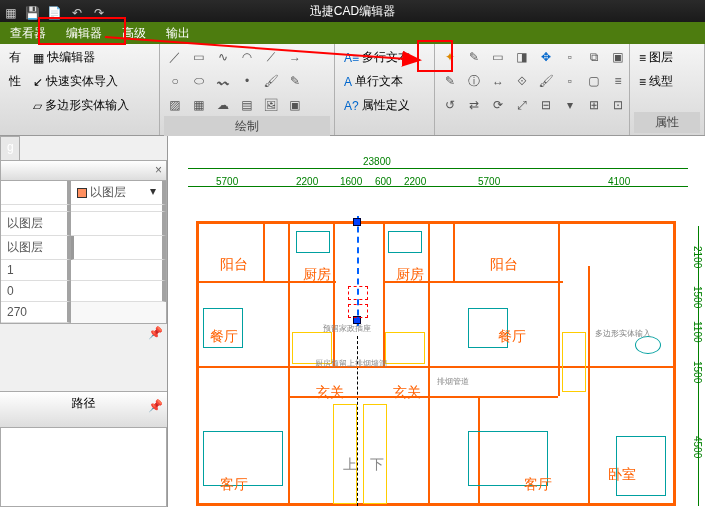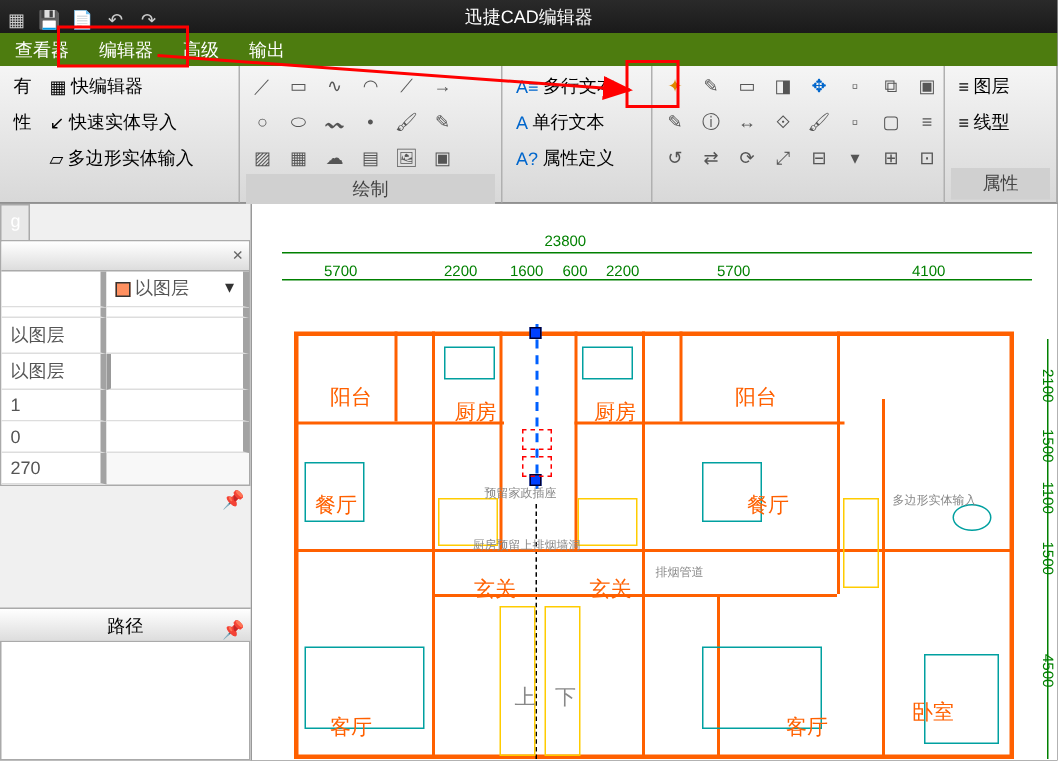--- a/index.html
+++ b/index.html
@@ -22,21 +22,21 @@
 .sidepanel{position:absolute;left:0;top:136px;width:168px;bottom:0;background:#f0f0f0;border-right:1px solid #999;display:flex;flex-direction:column}
 .side-tab{height:24px;background:linear-gradient(#fff,#e0e0e0);border:1px solid #aaa;border-bottom:none;padding:3px 6px;width:20px;color:#fff;background:#e8e8e8}
 .prop-panel{flex:1;background:#f8f8f8;border:1px solid #aaa}
 .prop-hdr{height:20px;background:linear-gradient(#fff,#ddd);border-bottom:1px solid #aaa;position:relative}
 .prop-close{position:absolute;right:4px;top:2px;cursor:pointer;color:#666}
 .prop-grid{display:grid;grid-template-columns:70px 1fr}
 .prop-grid>div{padding:3px 6px;border-bottom:1px solid #ddd;border-right:4px solid #a3a3a3;background:#fff;color:#555;white-space:nowrap;overflow:hidden}
 .prop-grid .val{background:#fff}
 .layer-swatch{display:inline-block;width:10px;height:10px;background:#ff9060;border:1px solid #333;margin-right:3px;vertical-align:middle}
 .dropdown-arrow{float:right;color:#333}
-.path-hdr{height:22px;background:linear-gradient(#fff,#ddd);border-top:1px solid #aaa;text-align:center;line-height:22px;position:relative}
+.path-hdr{height:36px;background:linear-gradient(#fff,#ddd);border-top:1px solid #aaa;text-align:center;line-height:22px;position:relative}
 .pin{position:absolute;right:4px;top:3px;color:#666}
 .canvas-area{position:absolute;left:168px;top:136px;right:0;bottom:0;background:#fff;overflow:hidden}
 .floorplan{position:relative;width:100%;height:100%}
 .dim-label{position:absolute;font-size:10px;color:#008000}
 .dim-line{position:absolute;border-top:1px solid #008000}
 .dim-v{position:absolute;border-left:1px solid #008000}
 .wall-outer{position:absolute;border:2px solid #ff6000}
 .wall-line{position:absolute;background:#ff6000}
 .room-label{position:absolute;font-size:14px;color:#ff6000}
 .furniture{position:absolute;border:1px solid #00a0a0}

